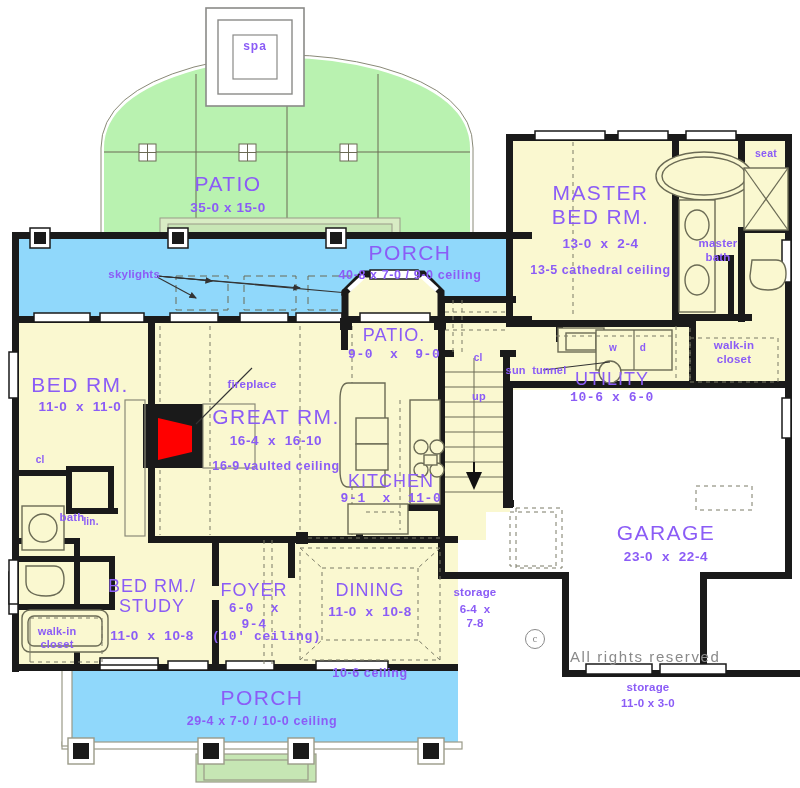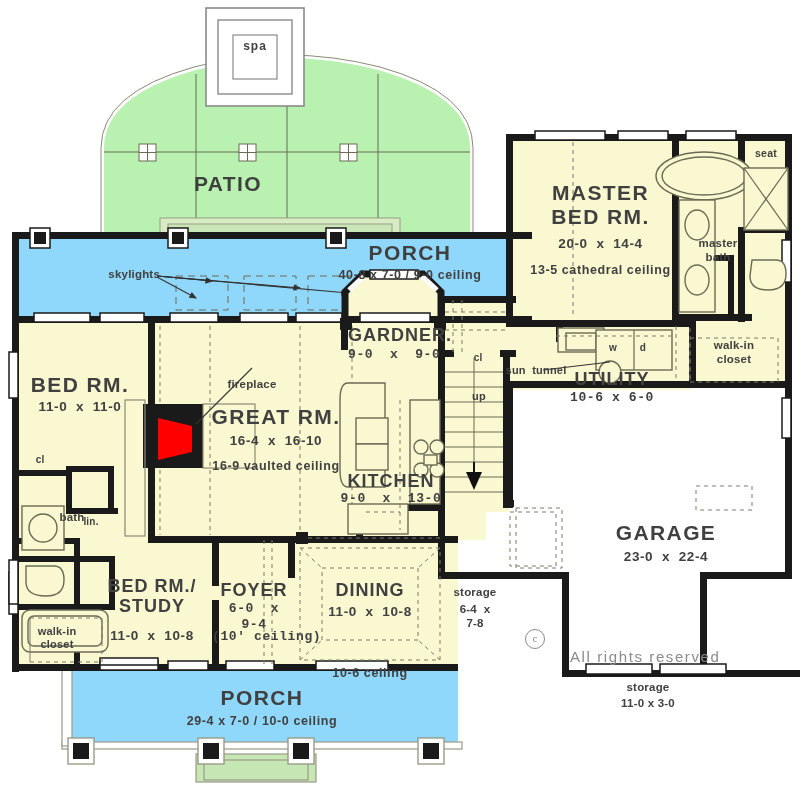--- a/index.html
+++ b/index.html
@@ -2,23 +2,23 @@
 <html><head>
 <meta charset="utf-8">
 <title>Floor Plan</title>
 <style>
   html,body{margin:0;padding:0;background:#ffffff;}
   body{width:800px;height:788px;overflow:hidden;
        font-family:"Liberation Sans",sans-serif;color:#111;}
   #plan{position:relative;width:800px;height:788px;background:#fff;}
   svg{position:absolute;left:0;top:0;}
   .lbl{position:absolute;text-align:center;line-height:1.12;
-       font-family:"Liberation Sans",sans-serif;color:#404040;
+       font-family:"Liberation Sans",sans-serif;color:#8b5cf6;
        white-space:pre;pointer-events:none;}
-  .rm-name{font-size:21px;letter-spacing:1.4px;font-weight:700;}
+  .rm-name{font-size:21px;letter-spacing:1.4px;font-weight:400;}
   .rm-name.sm{font-size:18px;letter-spacing:1px;}
   .rm-dim{font-size:13.5px;font-weight:bold;letter-spacing:.6px;}
   .rm-dim.tiny{font-size:13px;font-family:Liberation Mono, monospace;}
   .note{font-size:11.5px;font-weight:bold;letter-spacing:.2px;}
   .note.xs{font-size:10px;}
   .copy{font-size:15px;color:#8a8a8a;letter-spacing:1.6px;line-height:1.25;}
 </style>
 </head>
 <body>
 
@@ -372,64 +372,65 @@
     <rect x="168" y="228" width="20" height="20" fill="#fff" stroke="#1a1a1a" stroke-width="1.5"></rect>
     <rect x="172" y="232" width="12" height="12" class="w"></rect>
     <rect x="326" y="228" width="20" height="20" fill="#fff" stroke="#1a1a1a" stroke-width="1.5"></rect>
     <rect x="330" y="232" width="12" height="12" class="w"></rect>
   </g>
 </svg>
 
 <div class="lbl rm-name" style="left:206px;top:40px;width:98px;font-size:12px;font-weight:bold;letter-spacing:1px;">spa</div>
 
 <div class="lbl rm-name" style="left:118px;top:172px;width:220px;">PATIO</div>
+<div class="lbl rm-dim" style="left:118px;top:200px;width:220px;">35-0 x 15-0</div>
 
 <div class="lbl rm-name" style="left:310px;top:241px;width:200px;">PORCH</div>
 <div class="lbl rm-dim" style="left:290px;top:268px;width:240px;font-size:12.5px;">40-8 x 7-0 / 9-0 ceiling</div>
 
 <div class="lbl note" style="left:90px;top:268px;width:70px;text-align:right;">skylights</div>
 
 <div class="lbl rm-name" style="left:528px;top:181px;width:145px;">MASTER
 BED RM.</div>
-<div class="lbl rm-dim" style="left:528px;top:236px;width:145px;">20-0  x  14-4</div>
+<div class="lbl rm-dim" style="left:528px;top:236px;width:145px;">13-0  x  2-4</div>
 <div class="lbl rm-dim" style="left:513px;top:263px;width:175px;font-size:12.5px;">13-5 cathedral ceiling</div>
 
 <div class="lbl note" style="left:686px;top:237px;width:64px;line-height:1.2;">master
 bath</div>
 <div class="lbl note" style="left:744px;top:148px;width:44px;font-size:10.5px;">seat</div>
 <div class="lbl note" style="left:692px;top:339px;width:84px;line-height:1.2;">walk-in
 closet</div>
 
 <div class="lbl rm-name sm" style="left:562px;top:369px;width:100px;">UTILITY</div>
 <div class="lbl rm-dim tiny" style="left:562px;top:391px;width:100px;">10-6 x 6-0</div>
 <div class="lbl note xs" style="left:600px;top:342px;width:26px;">w</div>
 <div class="lbl note xs" style="left:630px;top:342px;width:26px;">d</div>
 <div class="lbl note" style="left:490px;top:364px;width:92px;font-size:11px;">sun  tunnel</div>
 
-<div class="lbl rm-name sm" style="left:348px;top:325px;width:92px;">GARDNER.</div>
+<div class="lbl rm-name sm" style="left:348px;top:325px;width:92px;">PATIO.</div>
 <div class="lbl rm-dim tiny" style="left:348px;top:348px;width:92px;">9-0  x  9-0</div>
 <div class="lbl note xs" style="left:466px;top:352px;width:24px;">cl</div>
 
 <div class="lbl note" style="left:464px;top:390px;width:30px;font-size:11px;">up</div>
 
 <div class="lbl rm-name" style="left:18px;top:373px;width:124px;">BED RM.</div>
 <div class="lbl rm-dim" style="left:18px;top:399px;width:124px;">11-0  x  11-0</div>
 <div class="lbl note xs" style="left:28px;top:454px;width:24px;">cl</div>
 <div class="lbl note xs" style="left:70px;top:472px;width:42px;margin-top:44px;">lin.</div>
 <div class="lbl note" style="left:42px;top:511px;width:60px;">bath</div>
 <div class="lbl note" style="left:22px;top:625px;width:70px;line-height:1.2;font-size:11px;">walk-in
 closet</div>
 
 <div class="lbl rm-name" style="left:196px;top:405px;width:160px;">GREAT RM.</div>
 <div class="lbl rm-dim" style="left:196px;top:433px;width:160px;">16-4  x  16-10</div>
 <div class="lbl rm-dim" style="left:190px;top:459px;width:172px;font-size:12.5px;">16-9 vaulted ceiling</div>
 <div class="lbl note" style="left:208px;top:378px;width:88px;">fireplace</div>
 
 <div class="lbl rm-name sm" style="left:340px;top:471px;width:102px;">KITCHEN</div>
-<div class="lbl rm-dim tiny" style="left:340px;top:492px;width:102px;">9-0  x  13-0</div>
+<div class="lbl rm-dim tiny" style="left:340px;top:492px;width:102px;">9-1  x  11-0</div>
 
 <div class="lbl rm-name sm" style="left:88px;top:576px;width:128px;">BED RM./
 STUDY</div>
 <div class="lbl rm-dim" style="left:88px;top:628px;width:128px;">11-0  x  10-8</div>
 
 <div class="lbl rm-name sm" style="left:218px;top:580px;width:72px;">FOYER</div>
 <div class="lbl rm-dim tiny" style="left:218px;top:601px;width:72px;line-height:1.25;">6-0  x
 9-4</div>
 <div class="lbl rm-dim tiny" style="left:212px;top:630px;width:84px;">(10' ceiling)</div>
 

